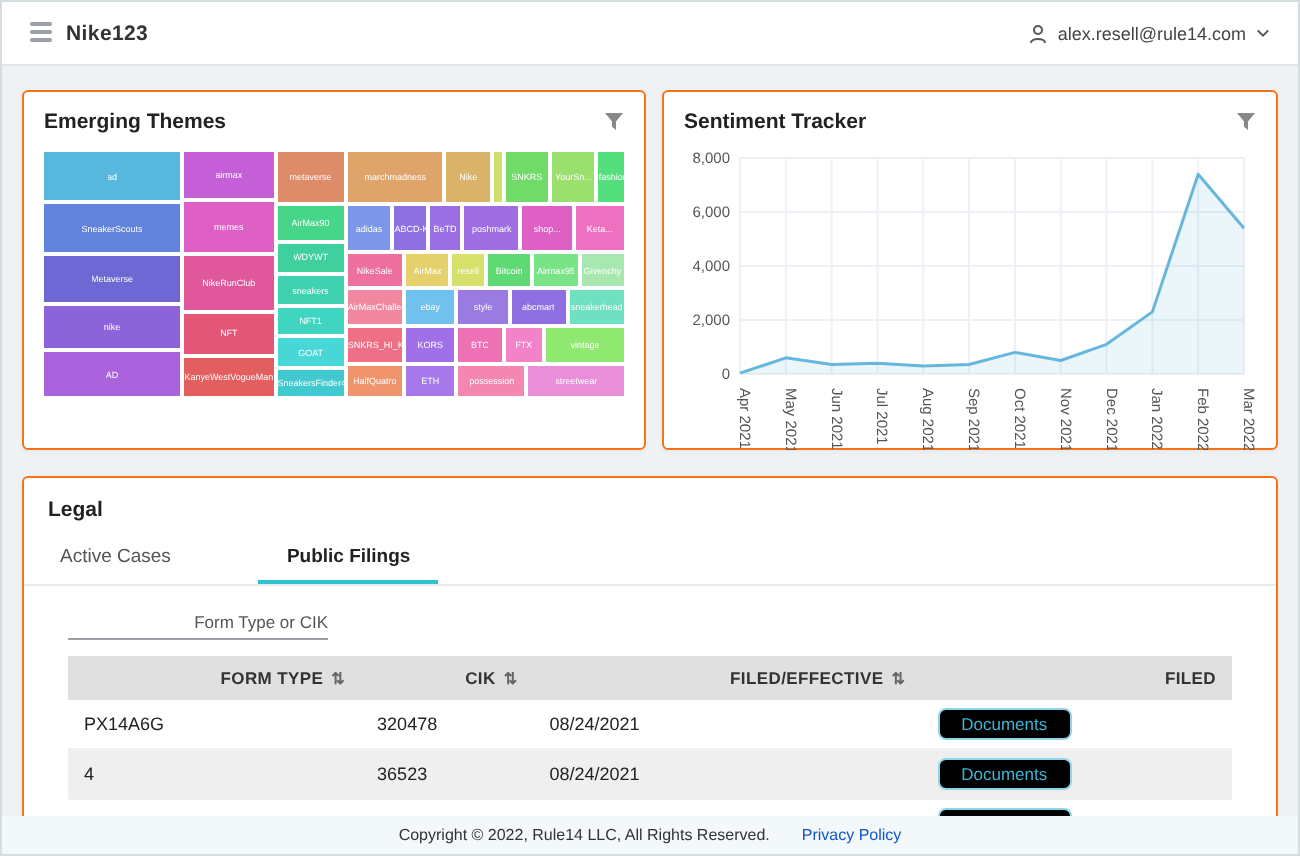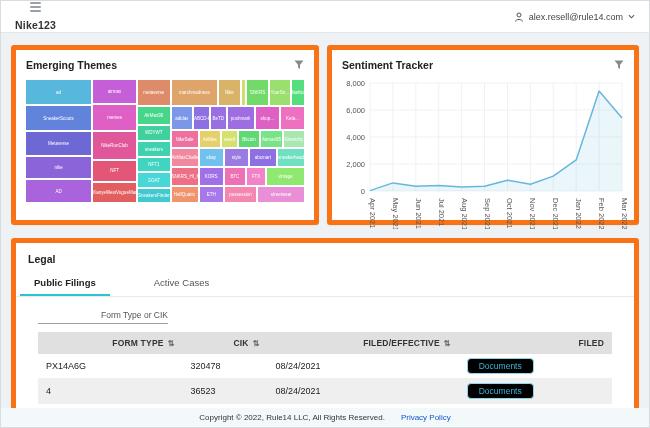--- a/index.html
+++ b/index.html
@@ -11,32 +11,32 @@
     position: relative;
     overflow: hidden;
     border: 1px solid #d6dde0;
   }
   
   .topbar {
     height: 32px; background: #fff; border-bottom: 1px solid #e2e6e8;
     display: flex; align-items: center; justify-content: space-between;
     padding: 0 14px;
   }
-  .brand-wrap { display: flex; align-items: center; gap: 7px; flex-direction: column; }
+  .brand-wrap { display: flex; align-items: flex-start; gap: 7px; }
   .hamburger { display: inline-flex; flex-direction: column; gap: 2px; cursor: pointer; }
   .hamburger span { width: 11px; height: 2px; background: #9aa0a6; border-radius: 1px; }
   .brand { font-size: 10.5px; font-weight: bold; color: #333; letter-spacing: .2px; }
   .user-wrap { display: flex; align-items: center; gap: 5px; cursor: pointer; }
   .user-email { font-size: 9px; color: #444; }
   .chev { width: 7px; height: 7px; }
   
   .main { padding: 12px 10px 0 10px; }
   .cards-row { display: flex; gap: 8px; }
   .card {
-    background: #fff; border: 5px solid #f97316; border-radius: 3px;
+    background: #fff; border: 1px solid #f97316; border-radius: 3px;
     box-shadow: 0 1px 2px rgba(0,0,0,.04);
   }
   .card-head {
     display: flex; align-items: center; justify-content: space-between;
     padding: 9px 10px 6px 10px;
   }
   .card-title { font-size: 10.5px; color: #222; font-weight: 600; }
   .funnel { cursor: pointer; }
   
   .themes-card { width: 312px; height: 180px; }
@@ -324,22 +324,22 @@
             <text x="288" y="121" class="xtick" text-anchor="start" transform="rotate(90 288 121)">Mar 2022</text>
             <polygon points="36,113.595 58.90909090909091,105.9 81.81818181818181,109.275 104.72727272727273,108.6 127.63636363636364,109.95 150.54545454545456,109.275 173.45454545454547,103.2 196.36363636363637,107.25 219.27272727272728,99.15 242.1818181818182,82.95 265.0909090909091,14.099999999999994 288,41.099999999999994 288,114 36,114" fill="rgba(103,183,220,0.13)"></polygon>
             <polyline points="36,113.595 58.90909090909091,105.9 81.81818181818181,109.275 104.72727272727273,108.6 127.63636363636364,109.95 150.54545454545456,109.275 173.45454545454547,103.2 196.36363636363637,107.25 219.27272727272728,99.15 242.1818181818182,82.95 265.0909090909091,14.099999999999994 288,41.099999999999994" fill="none" stroke="#67b7dc" stroke-width="1.5" stroke-linejoin="round"></polyline>
           </svg></div>
     </div>
   </div>
 
   <div class="card legal-card">
     <div class="legal-title">Legal</div>
     <div class="tabbar">
+        <div class="tab">Active Cases</div>
         <div class="tab active">Public Filings</div>
-        <div class="tab">Active Cases</div>
       </div>
     <input class="filter-input" type="text" placeholder="Form Type or CIK" style="">
     <table>
       <thead>
           <tr>
             <th>FORM TYPE<span class="sort-glyph">⇅</span></th>
             <th>CIK<span class="sort-glyph">⇅</span></th>
             <th>FILED/EFFECTIVE<span class="sort-glyph">⇅</span></th>
             <th class="no-sort">FILED</th>
           </tr>

